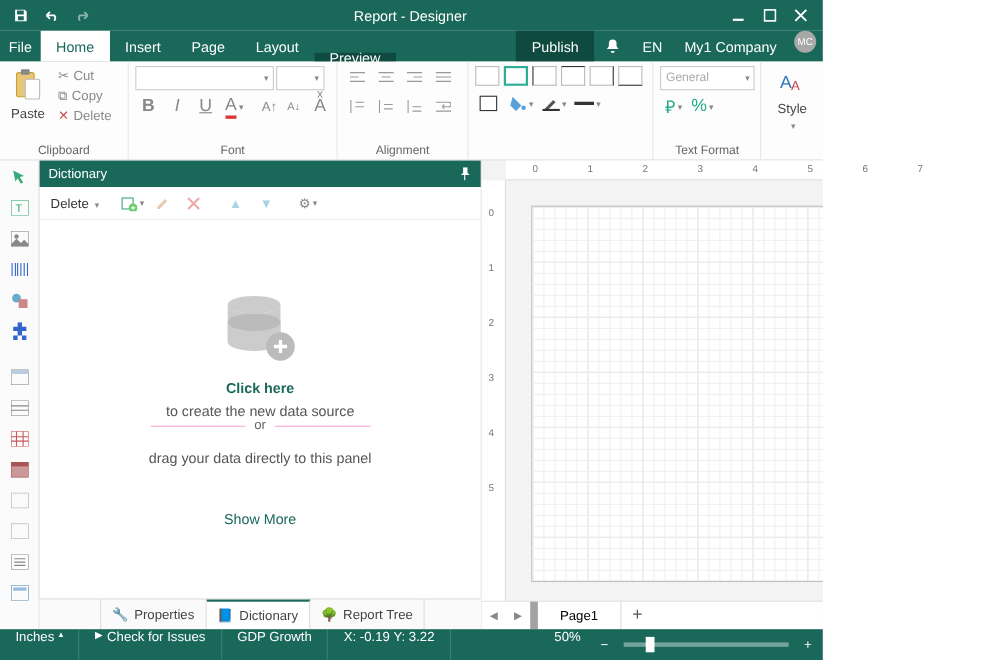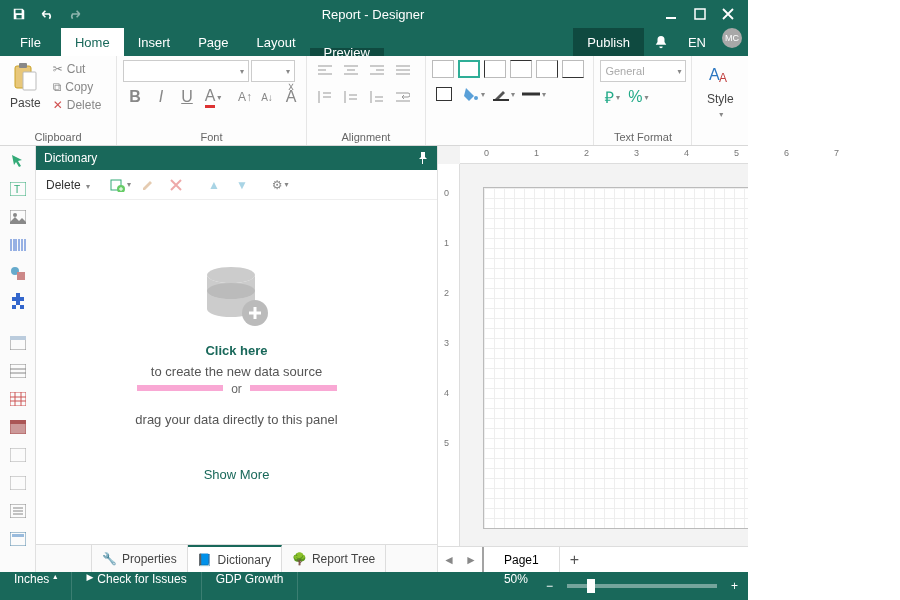--- a/index.html
+++ b/index.html
@@ -10,21 +10,21 @@
 .titlebar { height: 28px; background: #19685a; display: flex; align-items: center; color: #fff; font-size: 12px; }
 .titlebar .qat { display: flex; gap: 6px; padding-left: 8px; }
 .titlebar .qat .qbtn { width: 22px; height: 22px; display: flex; align-items: center; justify-content: center; cursor: pointer; }
 .titlebar .title { flex: 1; text-align: center; font-size: 13px; }
 .titlebar .winbtns { display: flex; gap: 4px; padding-right: 8px; }
 .titlebar .winbtns .wb { width: 24px; height: 24px; display: flex; align-items: center; justify-content: center; cursor: pointer; font-size: 14px; }
 
 
 .tabstrip { height: 28px; background: #19685a; display: flex; align-items: stretch; color: #fff; font-size: 13px; }
 .tabstrip .tab { padding: 0 14px; display: flex; align-items: center; cursor: pointer; }
-.tabstrip .tab.file { padding: 0 20px; }
+.tabstrip .tab.file { padding: 0 8px; }
 .tabstrip .tab.active { background: #fff; color: #19685a; }
 .tabstrip .tab.preview { background: #0f4a40; margin-top: 20px; }
 .tabstrip .spacer { flex: 1; }
 .tabstrip .publish { background: #0f4a40; padding: 0 14px; display: flex; align-items: center; cursor: pointer; }
 .tabstrip .rightitem { padding: 0 10px; display: flex; align-items: center; cursor: pointer; }
 .tabstrip .avatar { width: 20px; height: 20px; border-radius: 50%; background: #a8a8a8; color: #fff; font-size: 9px; display: flex; align-items: center; justify-content: center; margin: 0 6px; }
 
 
 .ribbon { height: 90px; background: #fdfdfd; border-bottom: 1px solid #d8d8d8; display: flex; }
 .rgroup { border-right: 1px solid #e6e6e6; display: flex; flex-direction: column; padding: 4px 6px 0 6px; }
@@ -44,21 +44,21 @@
 
 .main { flex: 1; display: flex; min-height: 0; }
 .toolbox { width: 36px; background: #fbfbfb; border-right: 1px solid #e0e0e0; display: flex; flex-direction: column; align-items: center; padding-top: 4px; gap: 6px; overflow: hidden; }
 .toolbox .tbx { width: 24px; height: 22px; display: flex; align-items: center; justify-content: center; cursor: pointer; font-size: 14px; }
 .panel { width: 402px; display: flex; flex-direction: column; border-right: 1px solid #e0e0e0; }
 .panel-hdr { height: 24px; background: #19685a; color: #fff; display: flex; align-items: center; padding: 0 8px; font-size: 12px; justify-content: space-between; }
 .panel-toolbar { height: 30px; border-bottom: 1px solid #eee; display: flex; align-items: center; gap: 4px; padding: 0 6px; font-size: 12px; }
 .panel-toolbar .act { color: #333; cursor: pointer; padding: 2px 4px; }
 .panel-body { flex: 1; display: flex; flex-direction: column; align-items: center; justify-content: center; color: #555; font-size: 13px; text-align: center; padding: 0 30px; }
 .panel-body .click { color: #19685a; font-weight: 600; margin: 10px 0 6px; cursor: pointer; }
-.panel-body .hr { width: 200px; border-top: 6px solid #f9a8d4; margin: 6px 0; position: relative; }
+.panel-body .hr { width: 200px; border-top: 1px solid #f9a8d4; margin: 6px 0; position: relative; }
 .panel-body .or { background: #fff; padding: 0 8px; position: relative; top: -10px; font-size: 12px; color: #666; }
 .panel-body .more { color: #19685a; margin-top: 40px; cursor: pointer; }
 .panel-tabs { height: 28px; border-top: 1px solid #ddd; display: flex; align-items: stretch; font-size: 12px; background: #fafafa; }
 .panel-tabs .ptab { padding: 0 10px; display: flex; align-items: center; gap: 5px; border-right: 1px solid #ddd; cursor: pointer; color: #444; }
 .panel-tabs .ptab.active { background: #fff; border-top: 2px solid #19685a; }
 .panel-tabs .spacer-left { width: 56px; border-right: 1px solid #ddd; }
 
 .canvas-wrap { flex: 1; display: flex; flex-direction: column; background: #f3f3f3; min-width: 0; }
 .ruler-h { height: 18px; background: #fff; border-bottom: 1px solid #ddd; position: relative; font-size: 9px; color: #777; margin-left: 22px; }
 .ruler-h .tick { position: absolute; top: 2px; }
@@ -69,21 +69,21 @@
 .page { width: 390px; height: 340px; background: #fff; box-shadow: 0 0 0 1px #bbb;
   background-image:
     linear-gradient(#eee 1px, transparent 1px),
     linear-gradient(90deg, #eee 1px, transparent 1px),
     linear-gradient(#ddd 1px, transparent 1px),
     linear-gradient(90deg, #ddd 1px, transparent 1px);
   background-size: 10px 10px, 10px 10px, 50px 50px, 50px 50px;
 }
 .page-tabs { height: 26px; background: #fff; border-top: 1px solid #ddd; display: flex; align-items: center; font-size: 12px; }
 .page-tabs .nav { width: 22px; text-align: center; color: #888; cursor: pointer; }
-.page-tabs .ptab { padding: 0 20px; height: 100%; display: flex; align-items: center; border-left: 2px solid #a3a3a3; border-right: 1px solid #ddd; cursor: pointer; }
+.page-tabs .ptab { padding: 0 20px; height: 100%; display: flex; align-items: center; border-left: 7px solid #a3a3a3; border-right: 1px solid #ddd; cursor: pointer; }
 .page-tabs .add { padding: 0 10px; cursor: pointer; font-size: 16px; color: #555; }
 
 
 .status { height: 28px; background: #19685a; color: #fff; display: flex; align-items: center; font-size: 12px; }
 .status .cell { padding: 0 14px; height: 100%; display: flex; align-items: flex-start; gap: 4px; border-right: 1px solid rgba(255,255,255,0.15); cursor: default; }
 .status .spacer { flex: 1; }
 .status .slider { width: 150px; height: 4px; background: rgba(255,255,255,0.4); position: relative; margin: 0 10px; }
 .status .slider .thumb { position: absolute; width: 8px; height: 14px; background: #fff; top: -5px; left: 20px; }
 
 svg { display: block; }
@@ -139,20 +139,21 @@
     <div class="tab">Layout</div>
     <div class="tab preview">Preview</div>
     <div class="spacer"></div>
     <div class="publish">Publish</div>
     <div class="rightitem">
       <svg width="14" height="14" viewBox="0 0 16 16">
           <path fill="#fff" d="M8 1a4 4 0 0 1 4 4v3l2 3H2l2-3V5a4 4 0 0 1 4-4zm-2 12h4a2 2 0 0 1-4 0z"></path>
         </svg>
     </div>
     <div class="rightitem">EN</div>
+    <div class="rightitem">My1 Company</div>
     <div class="avatar">MC</div>
   </div>
 
   <div class="ribbon">
 
     <div class="rgroup" style="width:118px">
       <div class="body">
         <div class="rbtn large">
           <svg width="26" height="30" viewBox="0 0 26 30">
               <rect x="3" y="4" width="16" height="22" rx="2" fill="#e8c77a" stroke="#c9a227"></rect>
@@ -519,20 +520,21 @@
   <div class="status">
     <div class="cell">
         <span>Inches</span> 
         <span style="font-size:8px">▴</span>
       </div>
     <div class="cell">
         <span style="font-size:9px">▶</span> 
         <span>Check for Issues</span>
       </div>
     <div class="cell">GDP Growth</div>
+    <div class="cell">X: -0.19 Y: 3.22</div>
     <div class="spacer"></div>
     <div class="cell" style="border:none">50%</div>
     <span style="cursor:pointer;padding:0 4px">−</span>
     <div class="slider">
         <div class="thumb"></div>
       </div>
     <span style="cursor:pointer;padding:0 10px 0 4px">+</span>
   </div>
 
 </div>

